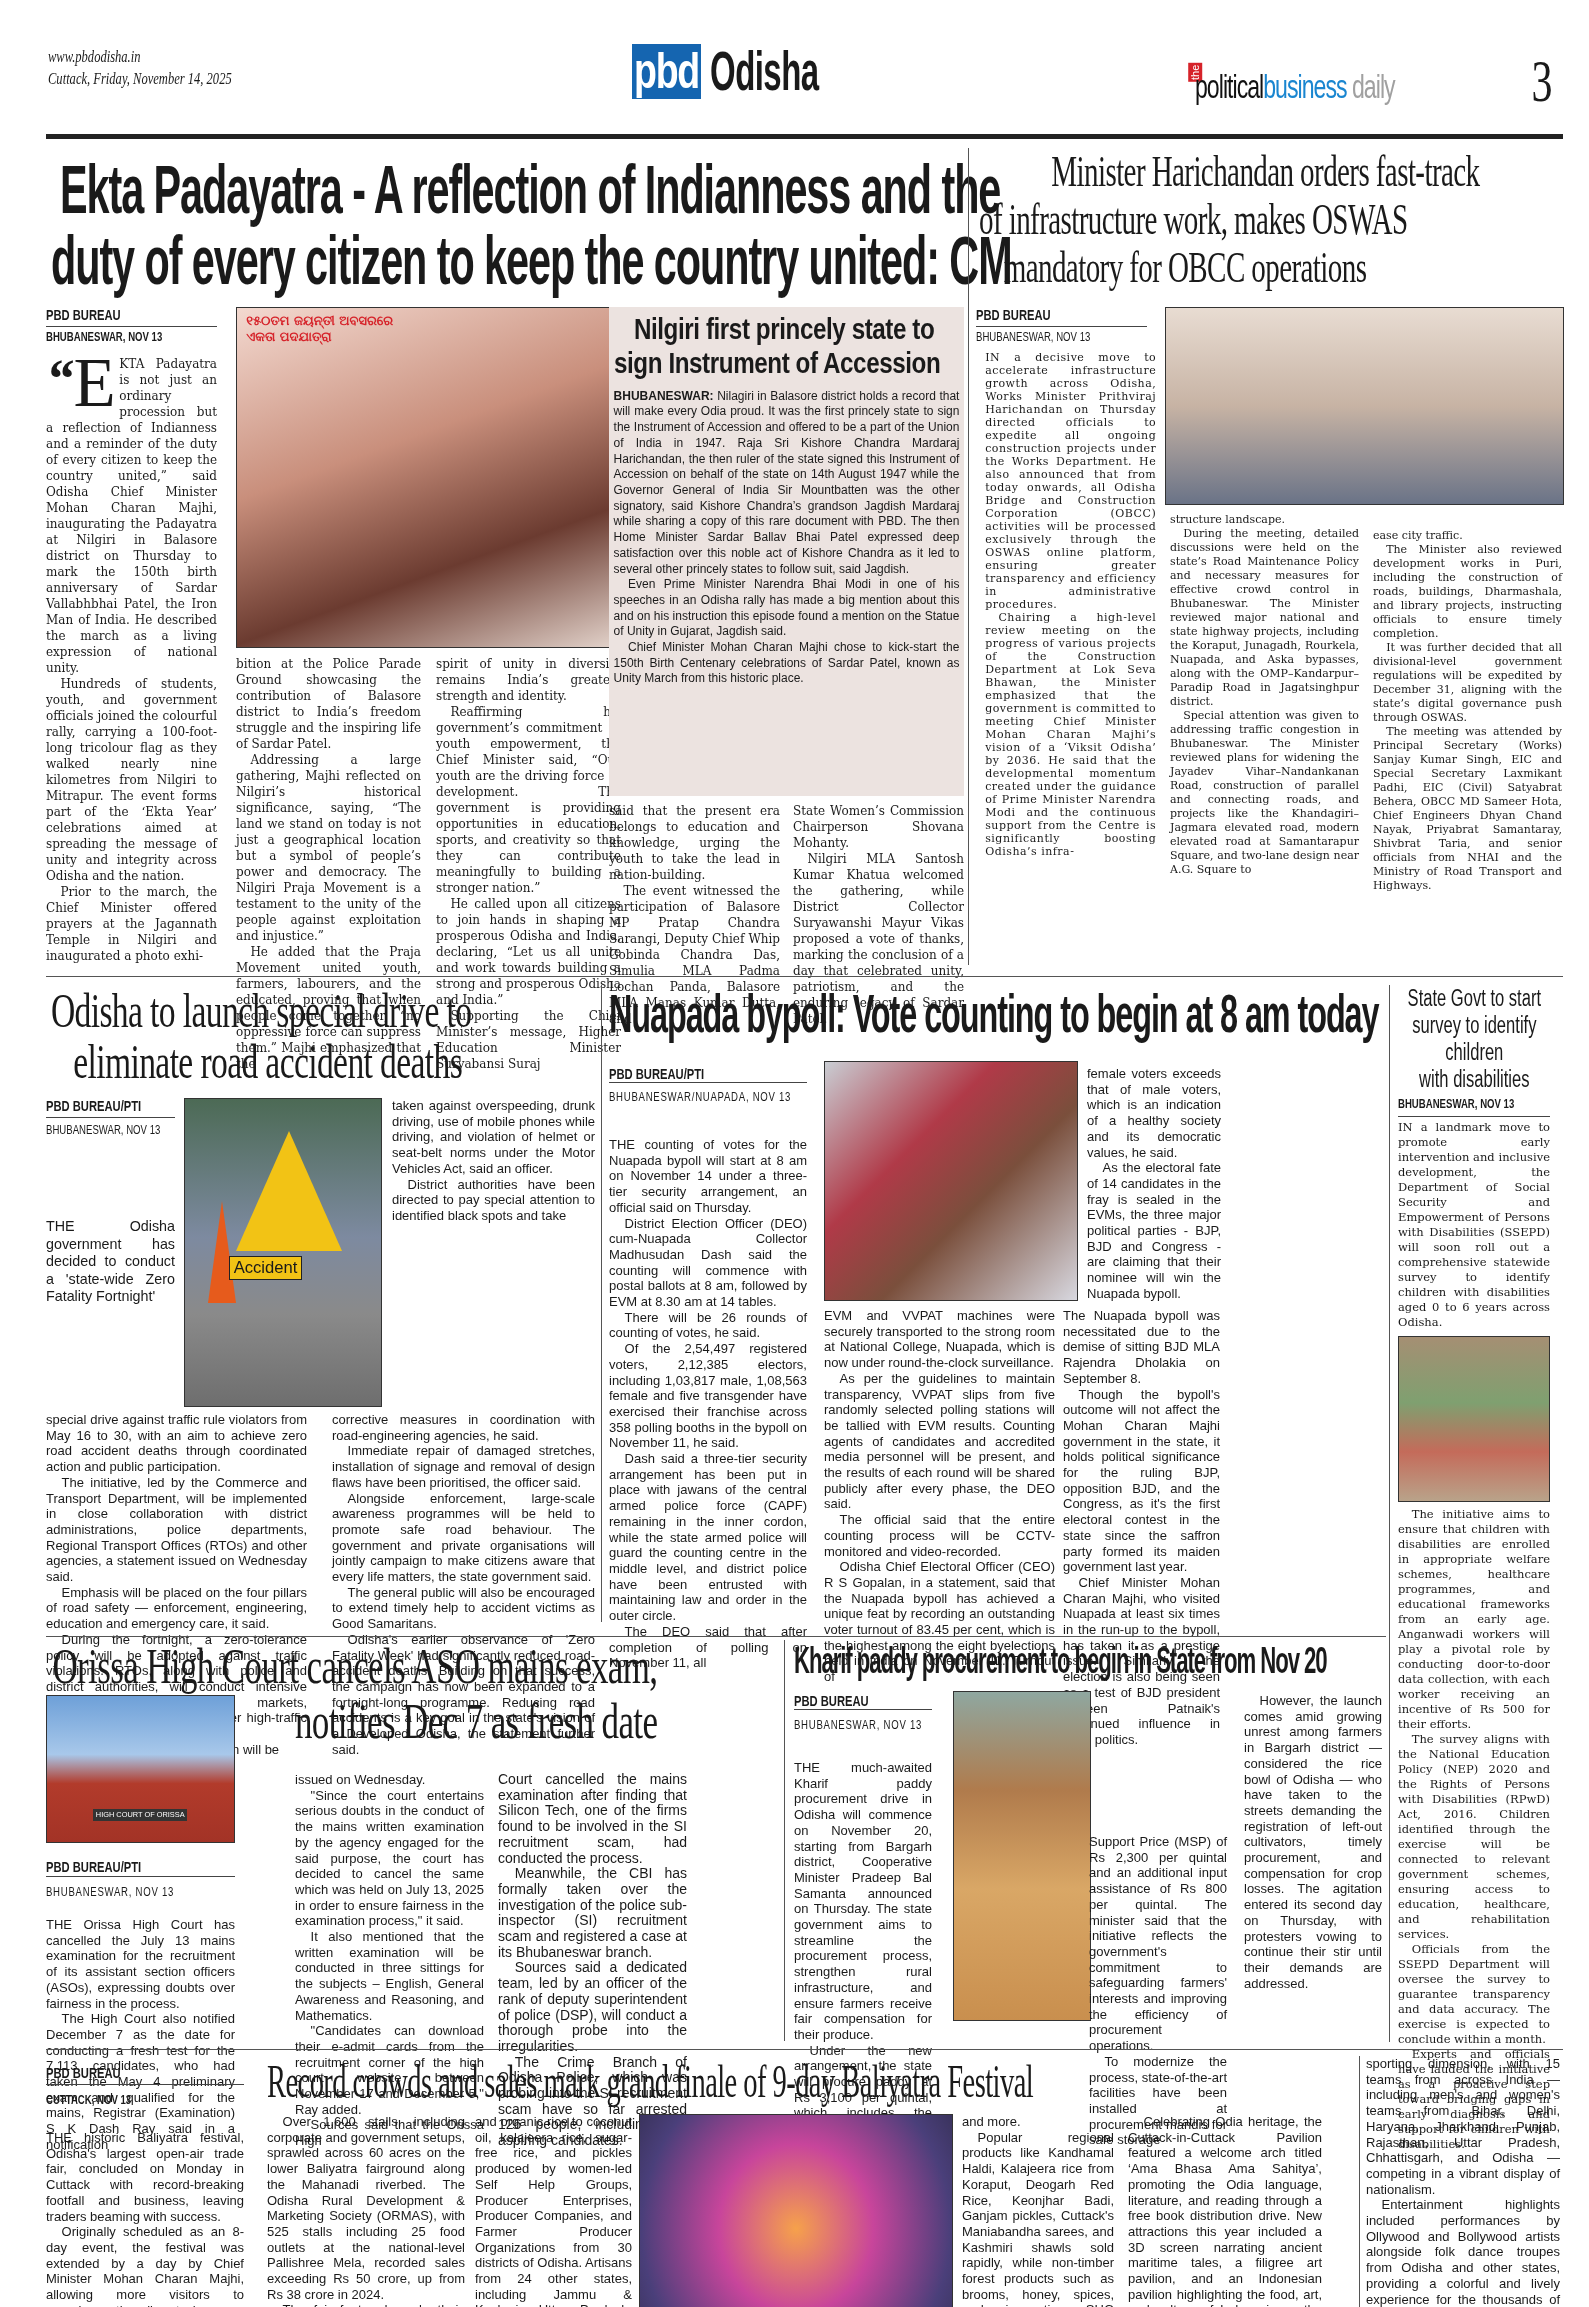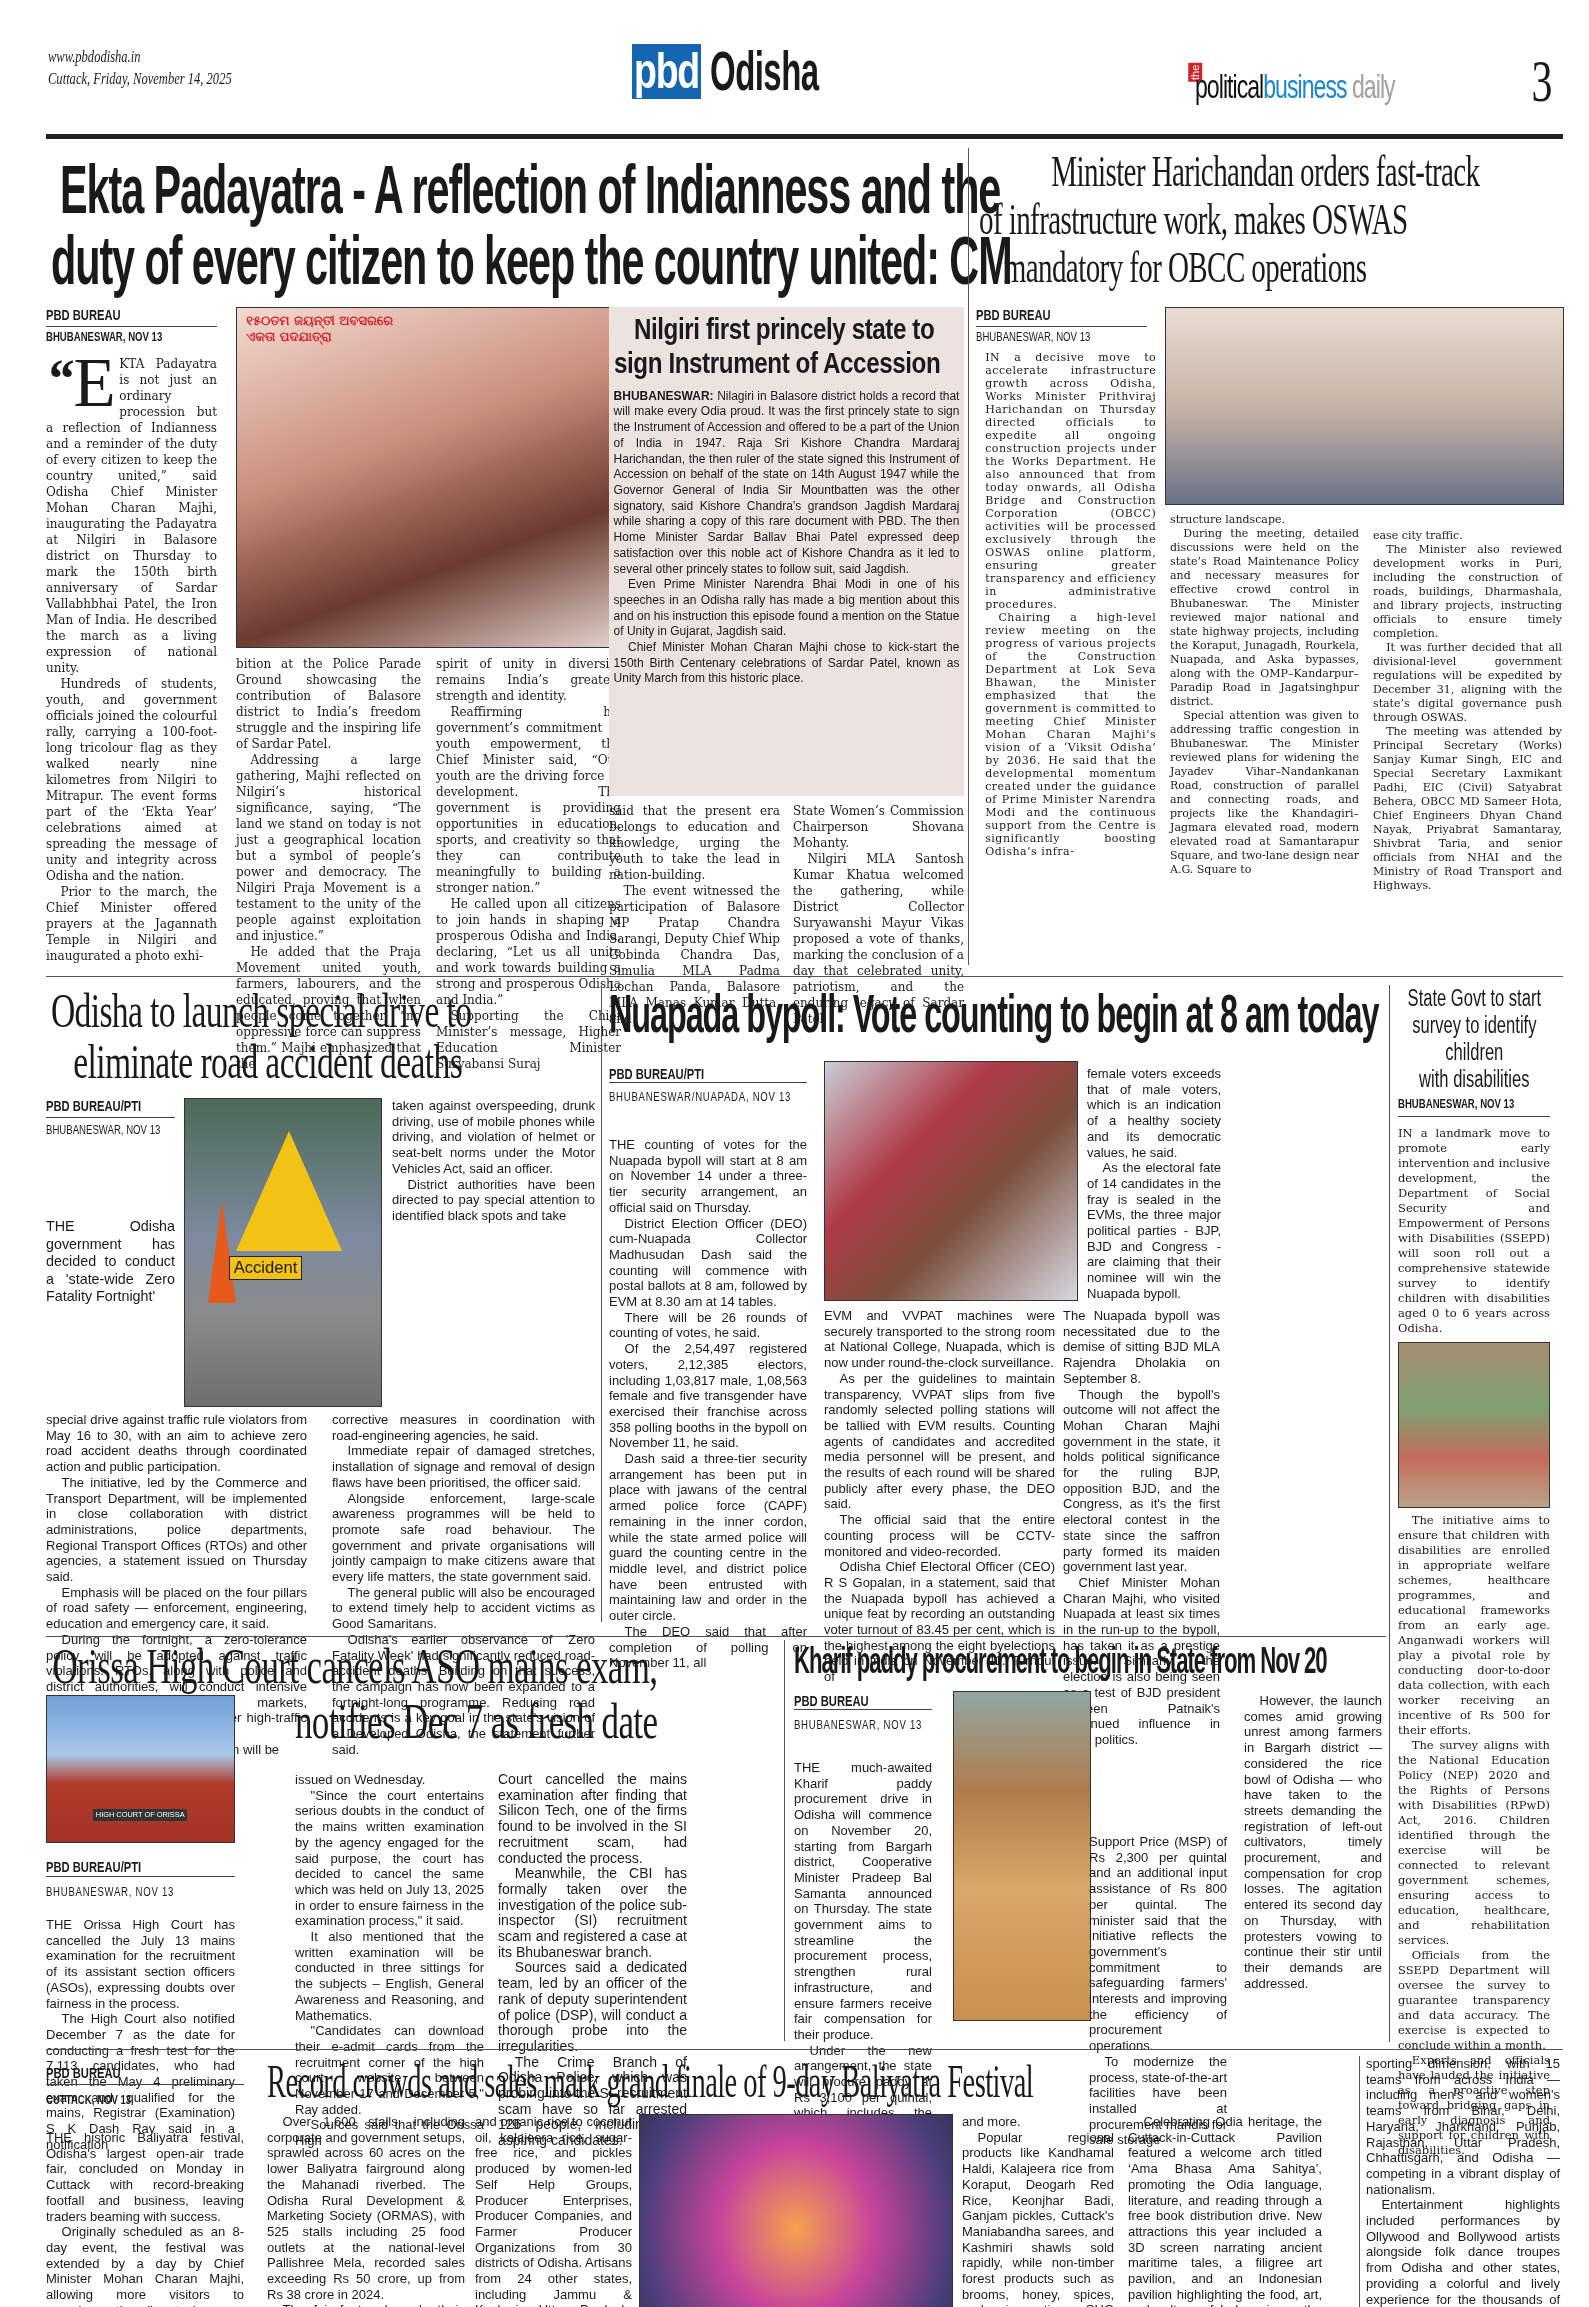--- a/index.html
+++ b/index.html
@@ -131,21 +131,21 @@
   <div class="photo" style="position:absolute;left:138px;top:113px;width:198px;height:309px;background:linear-gradient(180deg,#4c6a55 0%,#7d8aa0 45%,#8a8a8a 70%,#6e6e6e 100%)">
     <div style="position:absolute;left:51px;top:32px;width:0;height:0;border-left:53px solid transparent;border-right:53px solid transparent;border-bottom:120px solid #f2c315"></div>
     <div style="position:absolute;left:23px;top:102px;width:0;height:0;border-left:14px solid transparent;border-right:14px solid transparent;border-bottom:102px solid #e65b1c"></div>
     <div style="position:absolute;left:44px;top:157px;background:#f2c315;border:1.4px solid #222;font-family:'Liberation Sans',sans-serif;font-size:16.6px;padding:0.9px 3.7px">Accident</div>
   </div>
   <div class="body cond" style="position:absolute;left:0;top:233px;width:129px">
     <p class="first">THE Odisha government has decided to conduct a 'state-wide Zero Fatality Fortnight'</p>
   </div>
   <div class="body cond" style="position:absolute;left:0;top:427px;width:261px;font-size:13px;line-height:15.7px">
     <p class="first">special drive against traffic rule violators from May 16 to 30, with an aim to achieve zero road accident deaths through coordinated action and public participation.</p>
-      <p>The initiative, led by the Commerce and Transport Department, will be implemented in close collaboration with district administrations, police departments, Regional Transport Offices (RTOs) and other agencies, a statement issued on Thursday said.</p>
+      <p>The initiative, led by the Commerce and Transport Department, will be implemented in close collaboration with district administrations, police departments, Regional Transport Offices (RTOs) and other agencies, a statement issued on Wednesday said.</p>
       <p>Emphasis will be placed on the four pillars of road safety — enforcement, engineering, education and emergency care, it said.</p>
       <p>During the fortnight, a zero-tolerance policy will be adopted against traffic violations. RTOs, along with police and district authorities, will conduct intensive checking across highways, markets, educational institutions and other high-traffic zones, the statement said.</p>
       <p>During the special drive, action will be</p>
   </div>
   <div class="body cond" style="position:absolute;left:346px;top:113px;width:203px;font-size:13px;line-height:15.7px">
     <p class="first">taken against overspeeding, drunk driving, use of mobile phones while driving, and violation of helmet or seat-belt norms under the Motor Vehicles Act, said an officer.</p>
       <p>District authorities have been directed to pay special attention to identified black spots and take</p>
   </div>
   <div class="body cond" style="position:absolute;left:286px;top:427px;width:263px;font-size:13px;line-height:15.7px">
     <p class="first">corrective measures in coordination with road-engineering agencies, he said.</p>
@@ -192,21 +192,21 @@
 <div class="abs vline" style="left:1389px;top:985px;height:1057px"></div>
 
 <div class="abs" style="left:1398px;top:985px;width:152px;height:1057px">
   <div style="font-family:'Liberation Sans',sans-serif;font-size:23px;line-height:27px;text-align:center;transform:scaleX(.72);transform-origin:left;width:212px">
     <div>State Govt to start</div>
       <div>survey to identify children</div>
       <div>with disabilities</div>
   </div>
   <div class="dateline" style="font-weight:bold;margin-top:3.7px">BHUBANESWAR, NOV 13</div>
   <div class="bline" style="width:152px;margin-top:5.5px"></div>
-  <div class="body" style="margin-top:9px;font-size:11.5px;line-height:15px">
+  <div class="body" style="margin-top:3px;font-size:11.5px;line-height:15px">
     <p class="first">IN a landmark move to promote early intervention and inclusive development, the Department of Social Security and Empowerment of Persons with Disabilities (SSEPD) will soon roll out a comprehensive statewide survey to identify children with disabilities aged 0 to 6 years across Odisha.</p>
   </div>
   <div class="photo" style="width:152px;height:166px;margin:5.5px 0;background:linear-gradient(180deg,#a58f73 0%,#7fa070 40%,#c46b5a 70%,#b9a38a 100%)"></div>
   <div class="body" style="font-size:11.5px;line-height:15px">
     <p>The initiative aims to ensure that children with disabilities are enrolled in appropriate welfare schemes, healthcare programmes, and educational frameworks from an early age. Anganwadi workers will play a pivotal role by conducting door-to-door data collection, with each worker receiving an incentive of Rs 500 for their efforts.</p>
       <p>The survey aligns with the National Education Policy (NEP) 2020 and the Rights of Persons with Disabilities (RPwD) Act, 2016. Children identified through the exercise will be connected to relevant government schemes, ensuring access to education, healthcare, and rehabilitation services.</p>
       <p>Officials from the SSEPD Department will oversee the survey to guarantee transparency and data accuracy. The exercise is expected to conclude within a month.</p>
       <p>Experts and officials have lauded the initiative as a proactive step toward bridging gaps in early diagnosis and support for children with disabilities.</p>
   </div>
 </div>

